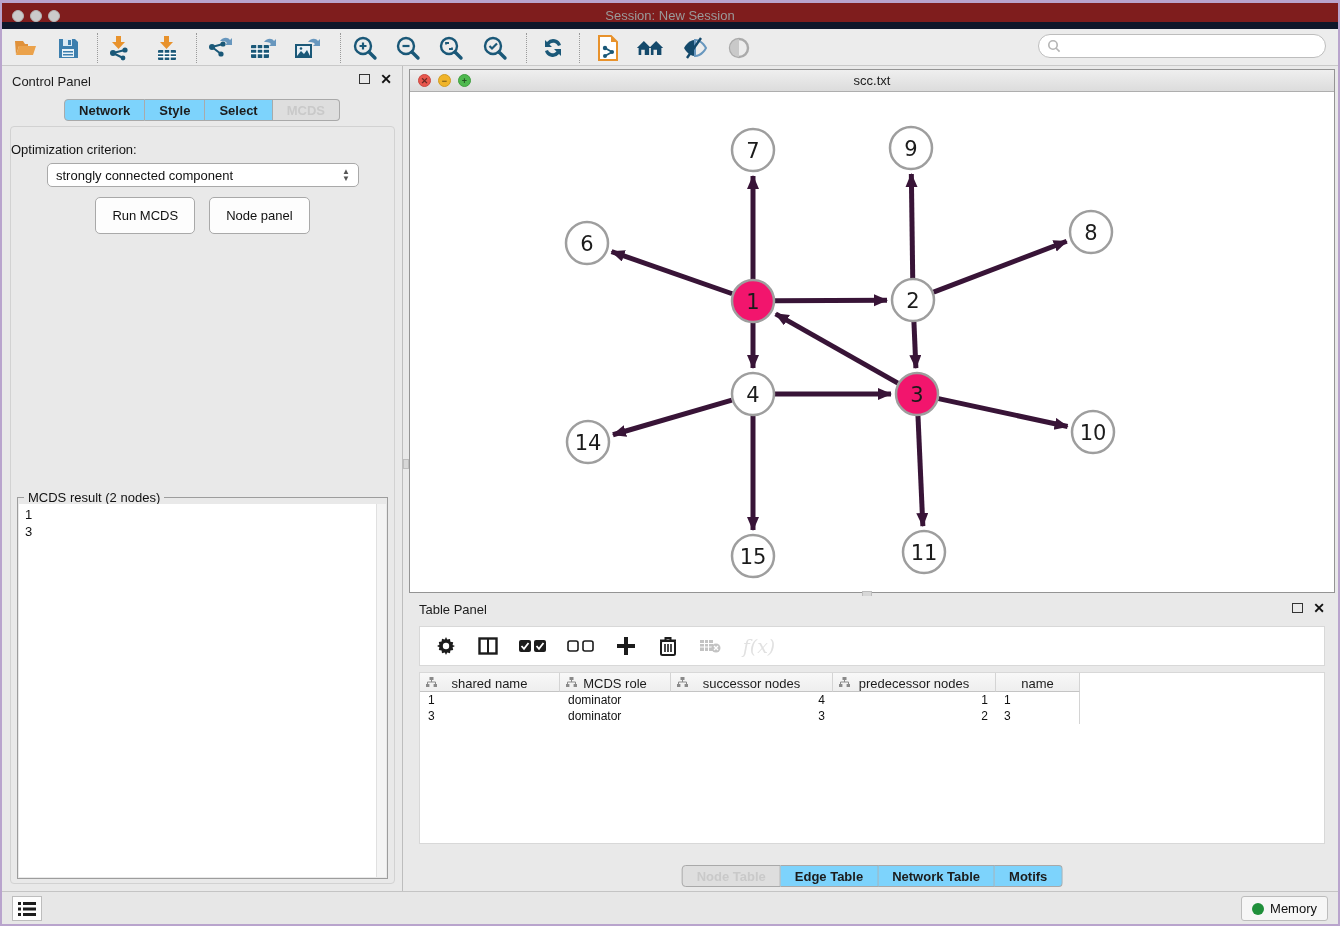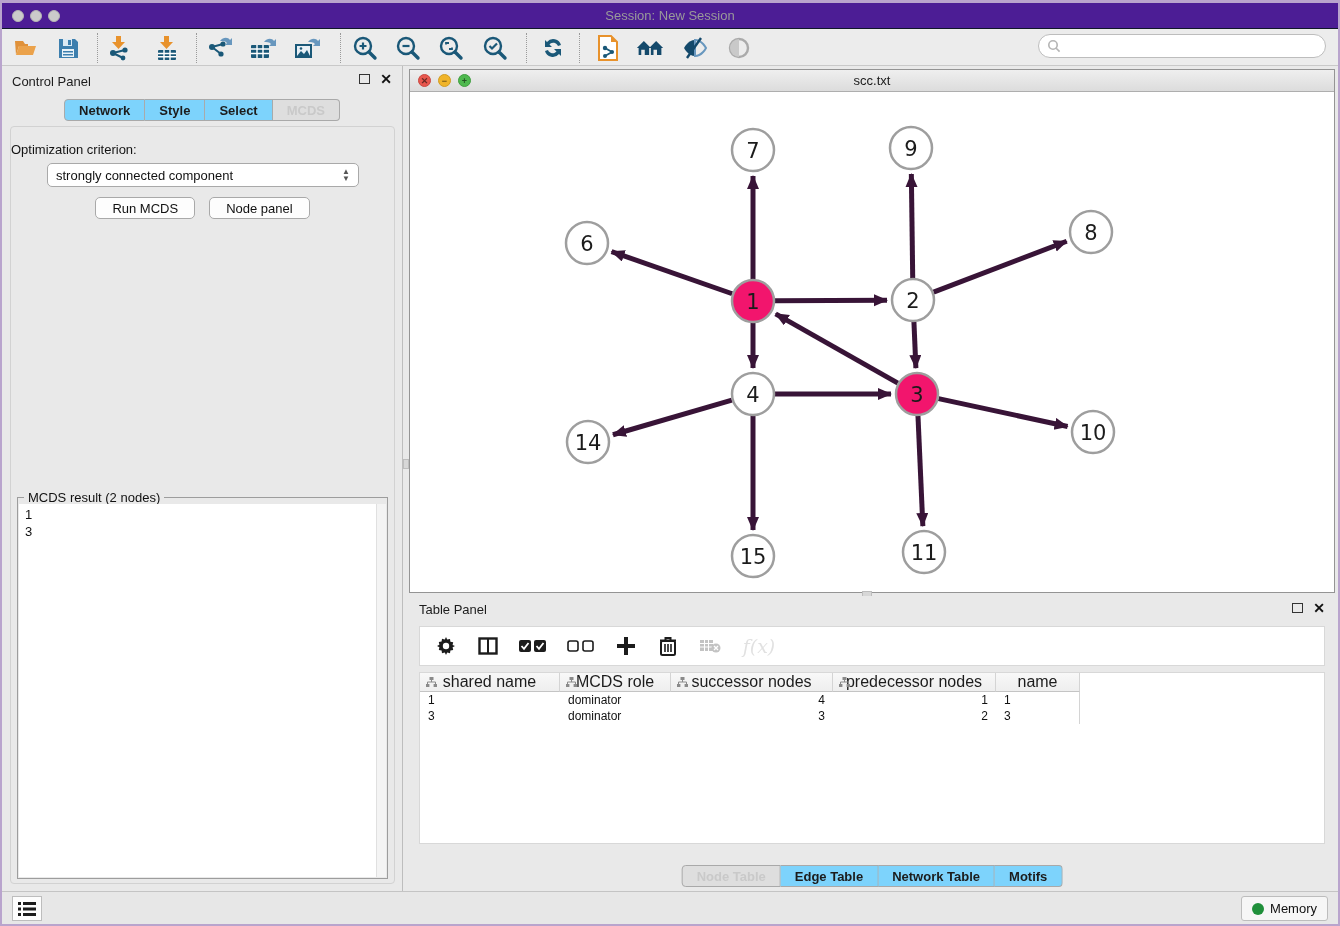--- a/index.html
+++ b/index.html
@@ -1,20 +1,20 @@
 <!DOCTYPE html>
 <html><head>
 <meta charset="utf-8">
 <style>
   * { margin:0; padding:0; box-sizing:border-box; }
   html,body { width:1340px; height:926px; font-family:"Liberation Sans", sans-serif; }
   .app { position:relative; width:1340px; height:926px; background:#e9e9e9; border:2px solid #b9a4cd; border-top:3px solid #b9a4cd; overflow:hidden; }
 
   
-  .titlebar { position:absolute; left:0; top:0; width:100%; height:26px; background:#4c1d95; border-bottom:1px solid #0f172a; }
+  .titlebar { position:absolute; left:0; top:0; width:100%; height:26px; background:#7f1d1d; border-bottom:7px solid #0f172a; }
   .traffic { position:absolute; top:7px; width:12px; height:12px; border-radius:50%; background:#cbcbcb; border:1px solid #b4b4b4; }
   .t1{left:10px;} .t2{left:28px;} .t3{left:46px;}
   .win-title { position:absolute; left:0; right:0; top:5px; text-align:center; font-size:13px; color:#9a9a9a; }
 
   
   .toolbar { position:absolute; left:0; top:26px; width:100%; height:37px; background:#ececec; border-bottom:1px solid #c9c9c9; }
   .tb-icon { position:absolute; top:5px; width:28px; height:28px; display:flex; align-items:center; justify-content:center; cursor:pointer; }
   .tb-sep { position:absolute; top:4px; height:30px; width:0; border-left:1px dotted #9a9a9a; }
   .searchbox { position:absolute; right:12px; top:5px; width:288px; height:24px; background:#fff; border:1px solid #bdbdbd; border-radius:12px; display:flex; align-items:center; padding-left:8px; }
   .searchbox svg { opacity:.55; }
@@ -28,21 +28,21 @@
   .seg-tabs { position:absolute; left:50%; transform:translateX(-50%); top:33px; display:flex; }
   .seg { border:1px solid #a9a9a9; border-left:none; background:#7dd3fc; font-size:13px; font-weight:bold; color:#1c1c1c; padding:3px 14px; height:22px; display:flex; align-items:center; cursor:pointer; }
   .seg:first-child { border-left:1px solid #a9a9a9; border-radius:4px 0 0 4px; }
   .seg:last-child { border-radius:0 4px 4px 0; }
   .seg.active { background:#dedede; color:#c9c9c9; }
   .cpanel-inner { position:absolute; left:8px; top:60px; width:385px; height:758px; background:#e9e9e9; border:1px solid #d2d2d2; border-radius:4px; }
   .opt-label { position:absolute; left:0; right:0; top:15px; font-size:13px; color:#141414; }
   .dropdown { position:absolute; left:36px; top:36px; width:312px; height:24px; background:#fff; border:1px solid #a9a9a9; border-radius:5px; font-size:13px; color:#111; display:flex; align-items:center; padding:0 8px; cursor:pointer; }
   .dd-arrows { margin-left:auto; font-size:8px; color:#555; line-height:7px; text-align:center; }
   .btn-row { position:absolute; left:0; right:0; top:70px; display:flex; justify-content:center; gap:14px; }
-  .pbtn { background:#fdfdfd; border:1px solid #a9a9a9; border-radius:5px; font-size:13px; color:#111; padding:3px 16px; height:22px; cursor:pointer; }
+  .pbtn { background:#fdfdfd; border:1px solid #a9a9a9; border-radius:5px; font-size:13px; color:#111; padding:3px 16px; height:37px; cursor:pointer; }
   .fieldset { position:absolute; left:6px; top:370px; width:371px; height:382px; border:1px solid #9d9d9d; }
   .fieldset-legend { position:absolute; left:6px; top:-8px; background:#e9e9e9; padding:0 4px; font-size:13px; color:#111; }
   .result-area { position:absolute; left:1px; top:6px; right:1px; bottom:1px; background:#fff; font-size:13px; color:#111; padding:2px 6px; line-height:17px; overflow:hidden; }
   .result-scroll { position:absolute; right:0; top:0; bottom:0; width:10px; background:#f4f4f4; border-left:1px solid #e0e0e0; }
 
   
   .netwin { position:absolute; left:407px; top:66px; width:926px; height:524px; background:#fff; border:1px solid #949494; }
   .net-titlebar { position:absolute; left:0; top:0; right:0; height:22px; background:linear-gradient(#efefef,#dcdcdc); border-bottom:1px solid #aeaeae; }
   .mac-btn { position:absolute; top:4px; width:13px; height:13px; border-radius:50%; font-size:9px; font-weight:bold; color:rgba(0,0,0,.55); display:flex; align-items:center; justify-content:center; cursor:pointer; }
   .mac-close { left:8px; background:#e8574e; border:1px solid #c94841; }
@@ -54,21 +54,21 @@
   .grab-h { position:absolute; left:860px; top:588px; width:10px; height:6px; background:#d7d7d7; border:1px solid #bdbdbd; }
 
   
   .tpanel { position:absolute; left:407px; top:593px; width:926px; height:297px; background:#e9e9e9; }
   .tp-toolbar { position:absolute; left:10px; top:30px; width:906px; height:40px; background:#fff; border:1px solid #d8d8d8; display:flex; align-items:center; gap:18px; padding-left:14px; }
   .tp-icon { width:24px; height:24px; display:flex; align-items:center; justify-content:center; cursor:pointer; }
   .tp-icon.disabled { opacity:.35; cursor:default; }
   .fx { font-family:"DejaVu Serif", serif; font-style:italic; font-size:19px; color:#aaa; }
   .tgrid { position:absolute; left:10px; top:76px; width:906px; height:172px; background:#fff; border:1px solid #d8d8d8; overflow:hidden; }
   .thead { display:flex; height:19px; }
-  .th { background:linear-gradient(#f8f8f8,#eeeeee); border-right:1px solid #d4d4d4; border-bottom:1px solid #c4c4c4; font-size:16px; color:#1c1c1c; display:flex; align-items:flex-start; justify-content:center; gap:6px; position:relative; }
+  .th { background:linear-gradient(#f8f8f8,#eeeeee); border-right:1px solid #d4d4d4; border-bottom:1px solid #c4c4c4; font-size:13px; color:#1c1c1c; display:flex; align-items:flex-end; justify-content:center; gap:6px; position:relative; }
   .th .hier { position:absolute; left:6px; top:4px; }
   .trow { display:flex; height:16px; font-size:12px; color:#111; }
   .td { padding:1px 8px 0 8px; white-space:nowrap; overflow:hidden; }
   .td.right { text-align:right; }
   .c0{width:140px;} .c1{width:111px;} .c2{width:162px;} .c3{width:163px;} .c4{width:84px; border-right:1px solid #d4d4d4;}
   .tp-tabs { position:absolute; left:50%; transform:translateX(-50%); top:269px; display:flex; }
   .tp-tabs .seg { font-weight:bold; }
   .tpanel .panel-head { top:6px; }
   .tpanel .panel-btns { top:7px; }
 

